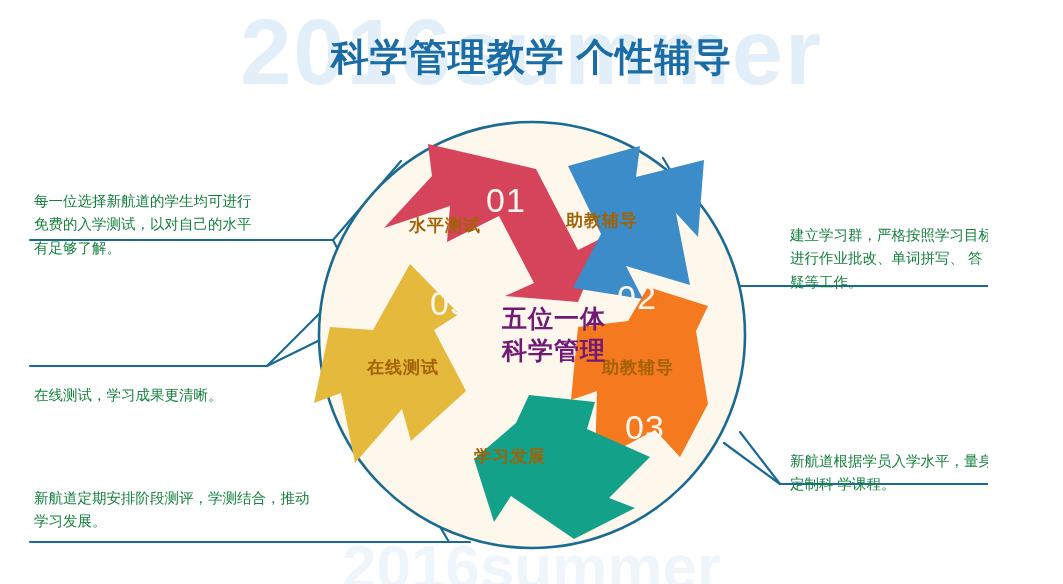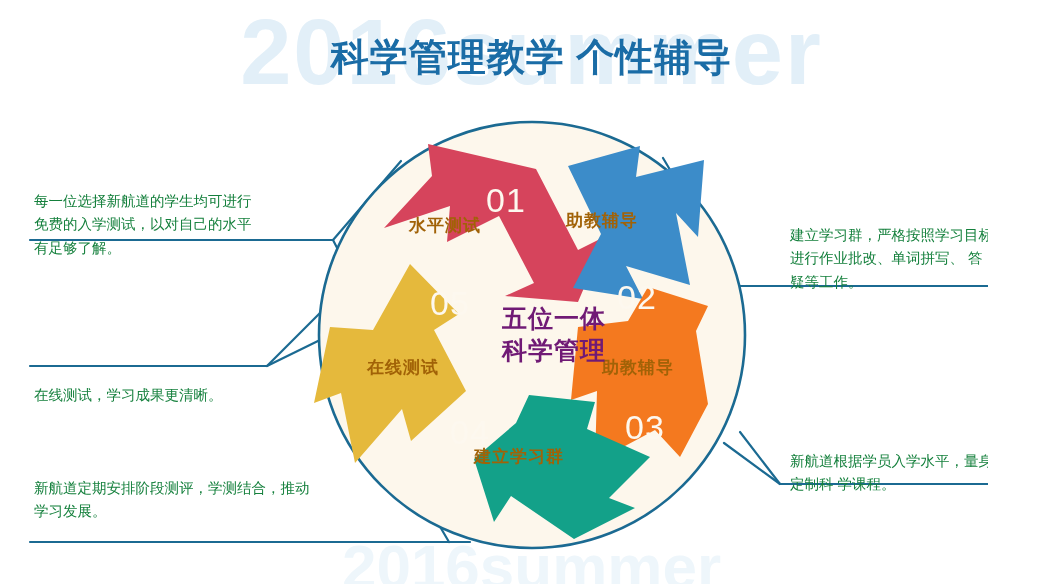--- a/index.html
+++ b/index.html
@@ -73,21 +73,21 @@
   
   .callout {
     position: absolute;
     font-size: 14.5px;
     line-height: 1.62;
     color: #15803d;
     white-space: pre-line;
   }
   .c-tl { left: 34px;  top: 190px; width: 262px; }
   .c-ml { left: 34px;  top: 384px; width: 262px; }
-  .c-bl { left: 34px;  top: 477px; width: 300px; }
+  .c-bl { left: 34px;  top: 487px; width: 300px; }
   .c-tr { left: 790px; top: 224px; width: 252px; }
   .c-br { left: 790px; top: 450px; width: 252px; }
 
   
   .seg-num {
     position: absolute;
     font-size: 34px;
     font-weight: 400;
     color: #fdf8ef;
     letter-spacing: 1px;
@@ -225,21 +225,21 @@
   <div class="seg-num n01">01</div>
   <div class="seg-lab l01">水平测试</div>
 
   <div class="seg-num n02">02</div>
   <div class="seg-lab l02">助教辅导</div>
 
   <div class="seg-num n03">03</div>
   <div class="seg-lab l03">助教辅导</div>
 
   <div class="seg-num n04">04</div>
-  <div class="seg-lab l04">建立学习群</div>
+  <div class="seg-lab l04">学习发展</div>
 
   <div class="seg-num n05">05</div>
   <div class="seg-lab l05">在线测试</div>
 
   <div class="center-title">五位一体
 科学管理</div>
 
   <div class="callout c-tl">每一位选择新航道的学生均可进行
 免费的入学测试，以对自己的水平
 有足够了解。</div>

